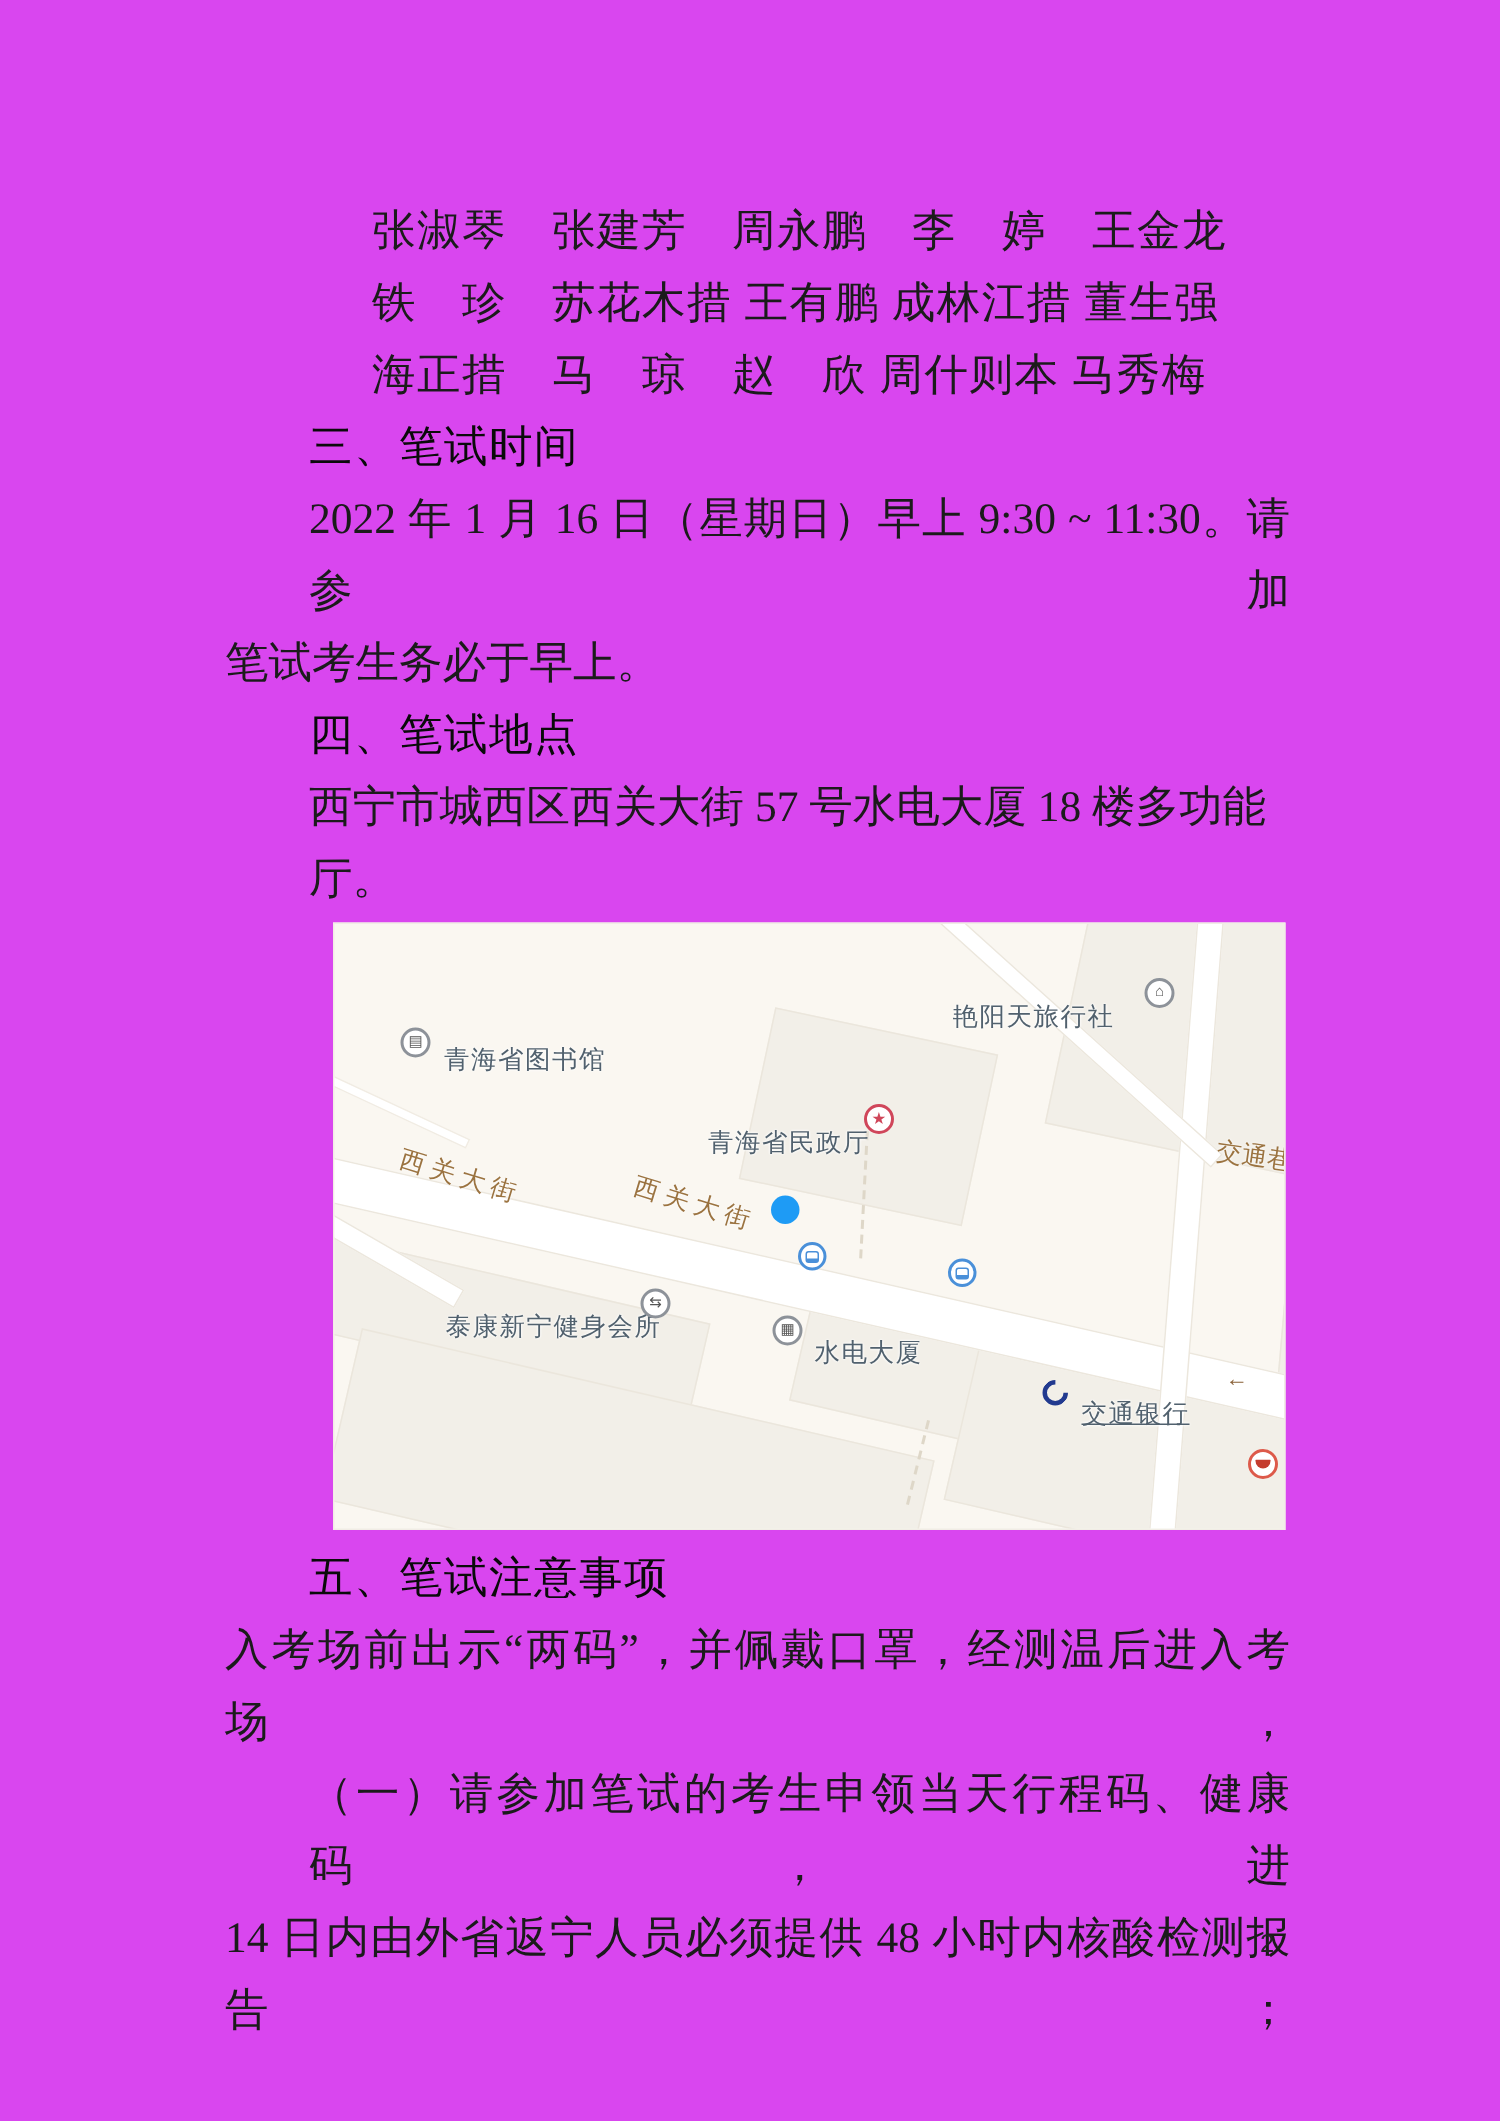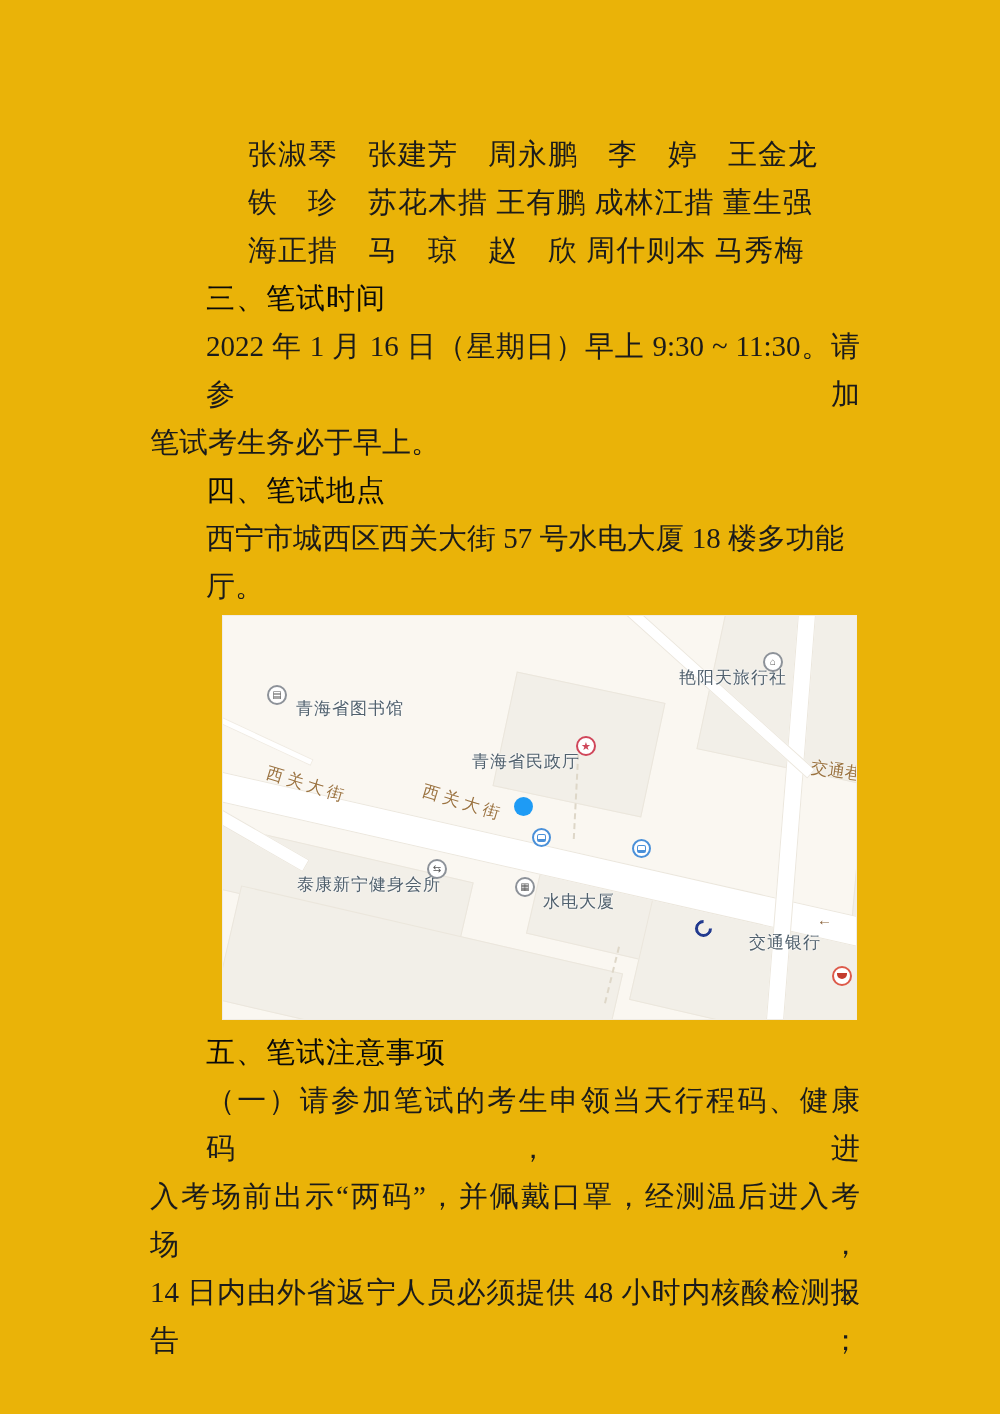--- a/index.html
+++ b/index.html
@@ -1,18 +1,18 @@
 <!DOCTYPE html>
 <html><head>
 <meta charset="utf-8">
 <style>
   html,body{margin:0;padding:0;background:#888;}
   .page{
     position:relative; width:1000px; height:1414px; margin:0 auto;
-    background:#eab308; overflow:hidden;
+    background:#d946ef; overflow:hidden;
     font-family:"Liberation Serif","DejaVu Serif",serif;
     color:#1b1b1b;
   }
   .content{
     position:absolute; left:150px; top:130px; width:710px;
     font-size:29px; line-height:48px;
   }
   .name-row{ padding-left:98px; white-space:nowrap; letter-spacing:1px;}
   .sec-heading{
     font-family:"Liberation Sans","DejaVu Sans",sans-serif;
@@ -110,51 +110,51 @@
       <div class="road" style="left:576px;top:-15px;width:16px;height:440px;transform:rotate(4.5deg);transform-origin:top center;"></div>
       <div class="road" style="left:405px;top:-15px;width:250px;height:10px;transform:rotate(42deg);transform-origin:left top;"></div>
       <div class="dashes" style="left:352px;top:138px;height:85px;transform:rotate(3deg);"></div>
       <div class="dashes" style="left:388px;top:330px;height:58px;transform:rotate(14deg);"></div>
 
       <div class="street" style="left:42px;top:145px;transform:rotate(17deg);">西关大街</div>
       <div class="street" style="left:198px;top:163px;transform:rotate(17deg);">西关大街</div>
       <div class="street v" style="left:588px;top:142px;transform:rotate(8deg);">交通巷</div>
 
       <div class="poi-icon" style="left:44px;top:69px;">▤</div>
-      <div class="poi-label" style="left:73px;top:69px;">青海省图书馆</div>
+      <div class="poi-label" style="left:73px;top:69px;font-family:Liberation Mono, monospace;">青海省图书馆</div>
 
-      <div class="poi-label" style="left:456px;top:38px;">艳阳天旅行社</div>
+      <div class="poi-label" style="left:412px;top:38px;">艳阳天旅行社</div>
       <div class="poi-icon" style="left:540px;top:36px;">⌂</div>
 
       <div class="poi-label" style="left:249px;top:122px;">青海省民政厅</div>
       <div class="poi-icon red" style="left:353px;top:120px;">★</div>
 
       <div class="poi-label" style="left:74px;top:245px;">泰康新宁健身会所</div>
       <div class="poi-icon" style="left:204px;top:243px;">⇆</div>
 
       <div class="poi-icon" style="left:292px;top:261px;">▦</div>
       <div class="poi-label" style="left:320px;top:262px;">水电大厦</div>
 
       <div class="bank-glyph" style="left:472px;top:304px;"></div>
-      <div class="poi-label" style="left:526px;top:303px;">交通银行</div>
+      <div class="poi-label" style="left:498px;top:303px;text-decoration:underline;">交通银行</div>
 
       <div class="bluedot" style="left:291px;top:181px;"></div>
       <div class="busstop" style="left:309px;top:212px;">
           <div class="bus-glyph"></div>
         </div>
       <div class="busstop" style="left:409px;top:223px;">
           <div class="bus-glyph"></div>
         </div>
       <div class="map-arrow" style="left:594px;top:280px;">←</div>
       <div class="food" style="left:609px;top:350px;">
           <div class="bowl"></div>
         </div>
     </div>
 
     <div class="sec-heading">五、笔试注意事项</div>
+    <div class="line just">入考场前出示“两码”，并佩戴口罩，经测温后进入考场，</div>
     <div class="line indent just">（一）请参加笔试的考生申领当天行程码、健康码，进</div>
-    <div class="line just">入考场前出示“两码”，并佩戴口罩，经测温后进入考场，</div>
     <div class="line just">14 日内由外省返宁人员必须提供 48 小时内核酸检测报告；</div>
 
   </div>
 
   <div class="pagenum">2</div>
 </div>
 
 </body></html>

